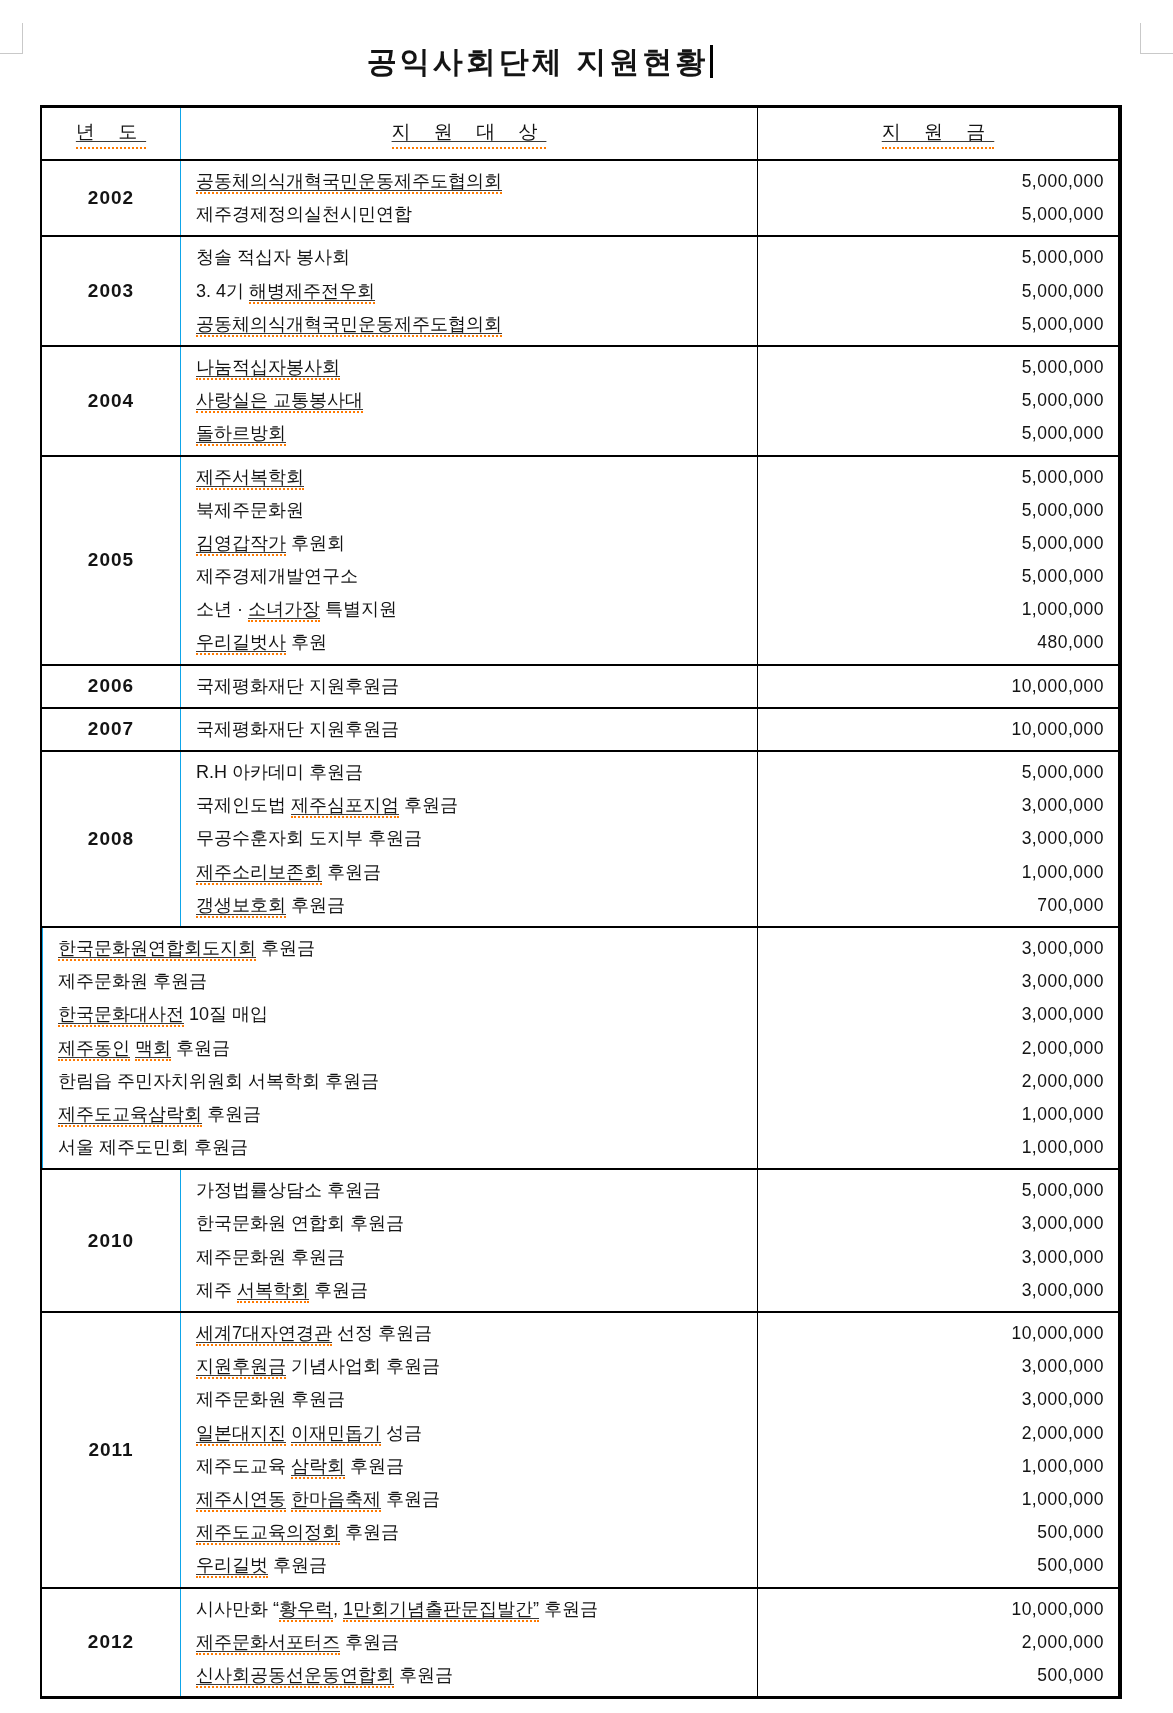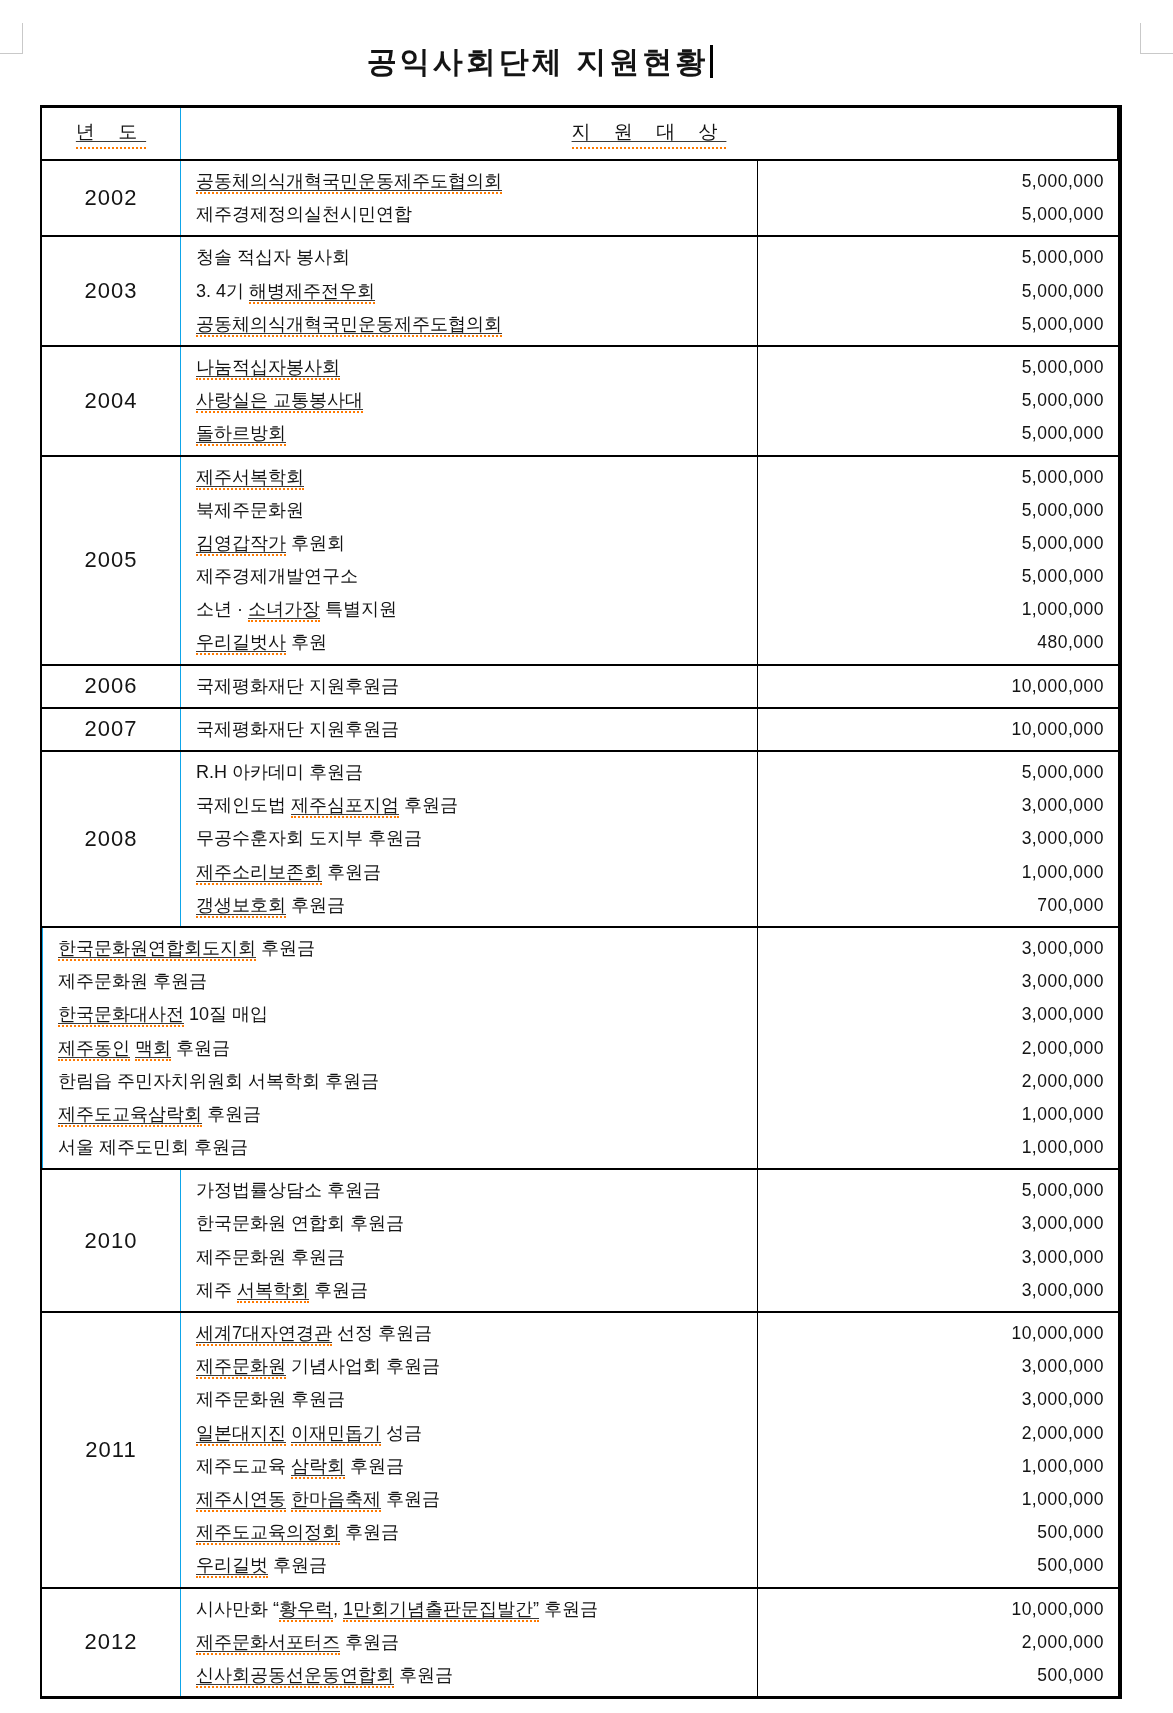--- a/index.html
+++ b/index.html
@@ -25,21 +25,21 @@
     background:#fff;
   }
   .header-row{display:flex;align-items:stretch;border-bottom:2px solid #000;height:51px;}
   .hcell{display:flex;align-items:center;justify-content:center;font-size:19px;letter-spacing:9px;white-space:nowrap;}
   .cell-year{width:138px;flex:none;}
   .cell-target{flex:1;border-left:1px solid #0ea5e9;border-right:1px solid #000;}
   .cell-amount{width:360px;flex:none;}
 
   .group-row{display:flex;align-items:stretch;}
   .group-row + .group-row{border-top:2px solid #000;}
-  .group-row .cell-year{display:flex;align-items:center;justify-content:center;font-size:22px;letter-spacing:1px;}
+  .group-row .cell-year{display:flex;align-items:center;justify-content:center;font-size:19px;letter-spacing:1px;font-weight:bold;}
   .group-row .cell-target,.group-row .cell-amount{padding:4px 0;}
   .line{height:33.2px;line-height:33.2px;font-size:18px;padding-left:15px;white-space:nowrap;overflow:hidden;}
   .line.amount{padding-left:0;padding-right:14px;text-align:right;font-size:17.5px;letter-spacing:0.5px;}
 
   
   .u{
     text-decoration:underline;
     text-decoration-thickness:1px;
     text-underline-offset:3px;
     text-decoration-color:#3a3a3a;
@@ -57,20 +57,23 @@
 <div class="title-wrap"><span>공익사회단체 지원현황</span><span class="caret"></span></div>
 
 <div class="doc-table">
   <div class="header-row">
     <div class="hcell cell-year">
         <span class="u">년 도</span>
       </div>
     <div class="hcell cell-target">
         <span class="u">지 원 대 상</span>
       </div>
+    <div class="hcell cell-amount">
+        <span class="u">지 원 금</span>
+      </div>
   </div>
   <div>
       <div class="group-row">
         <div class="cell-year">2002</div>
         <div class="cell-target">
           <div class="line"><span class="u">공동체의식개혁국민운동제주도협의회</span></div>
           <div class="line"><span>제주경제정의실천시민연합</span></div>
         </div>
         <div class="cell-amount">
           <div class="line amount">5,000,000</div>
@@ -189,21 +192,21 @@
           <div class="line amount">5,000,000</div>
           <div class="line amount">3,000,000</div>
           <div class="line amount">3,000,000</div>
           <div class="line amount">3,000,000</div>
         </div>
       </div>
       <div class="group-row">
         <div class="cell-year">2011</div>
         <div class="cell-target">
           <div class="line"><span class="u">세계7대자연경관</span><span> 선정 후원금</span></div>
-          <div class="line"><span class="u">제주문화원</span><span> 기념사업회 후원금</span></div>
+          <div class="line"><span class="u">지원후원금</span><span> 기념사업회 후원금</span></div>
           <div class="line"><span>제주문화원 후원금</span></div>
           <div class="line"><span class="u">일본대지진</span><span> </span><span class="u">이재민돕기</span><span> 성금</span></div>
           <div class="line"><span>제주도교육 </span><span class="u">삼락회</span><span> 후원금</span></div>
           <div class="line"><span class="u">제주시연동</span><span> </span><span class="u">한마음축제</span><span> 후원금</span></div>
           <div class="line"><span class="u">제주도교육의정회</span><span> 후원금</span></div>
           <div class="line"><span class="u">우리길벗</span><span> 후원금</span></div>
         </div>
         <div class="cell-amount">
           <div class="line amount">10,000,000</div>
           <div class="line amount">3,000,000</div>

